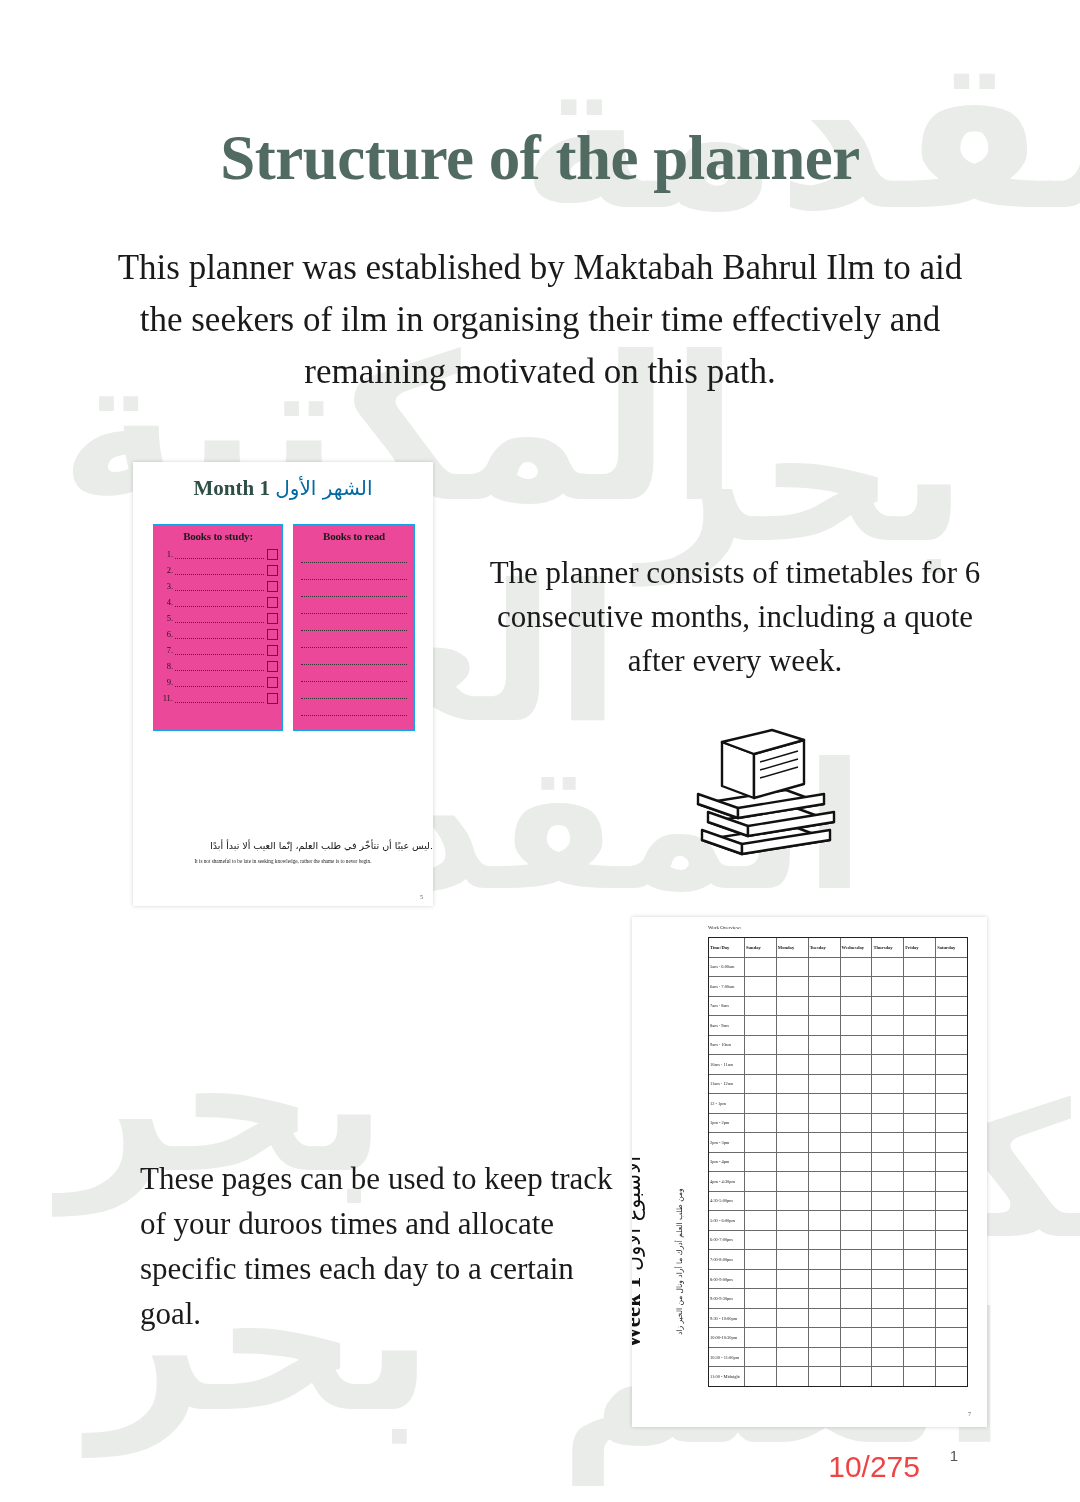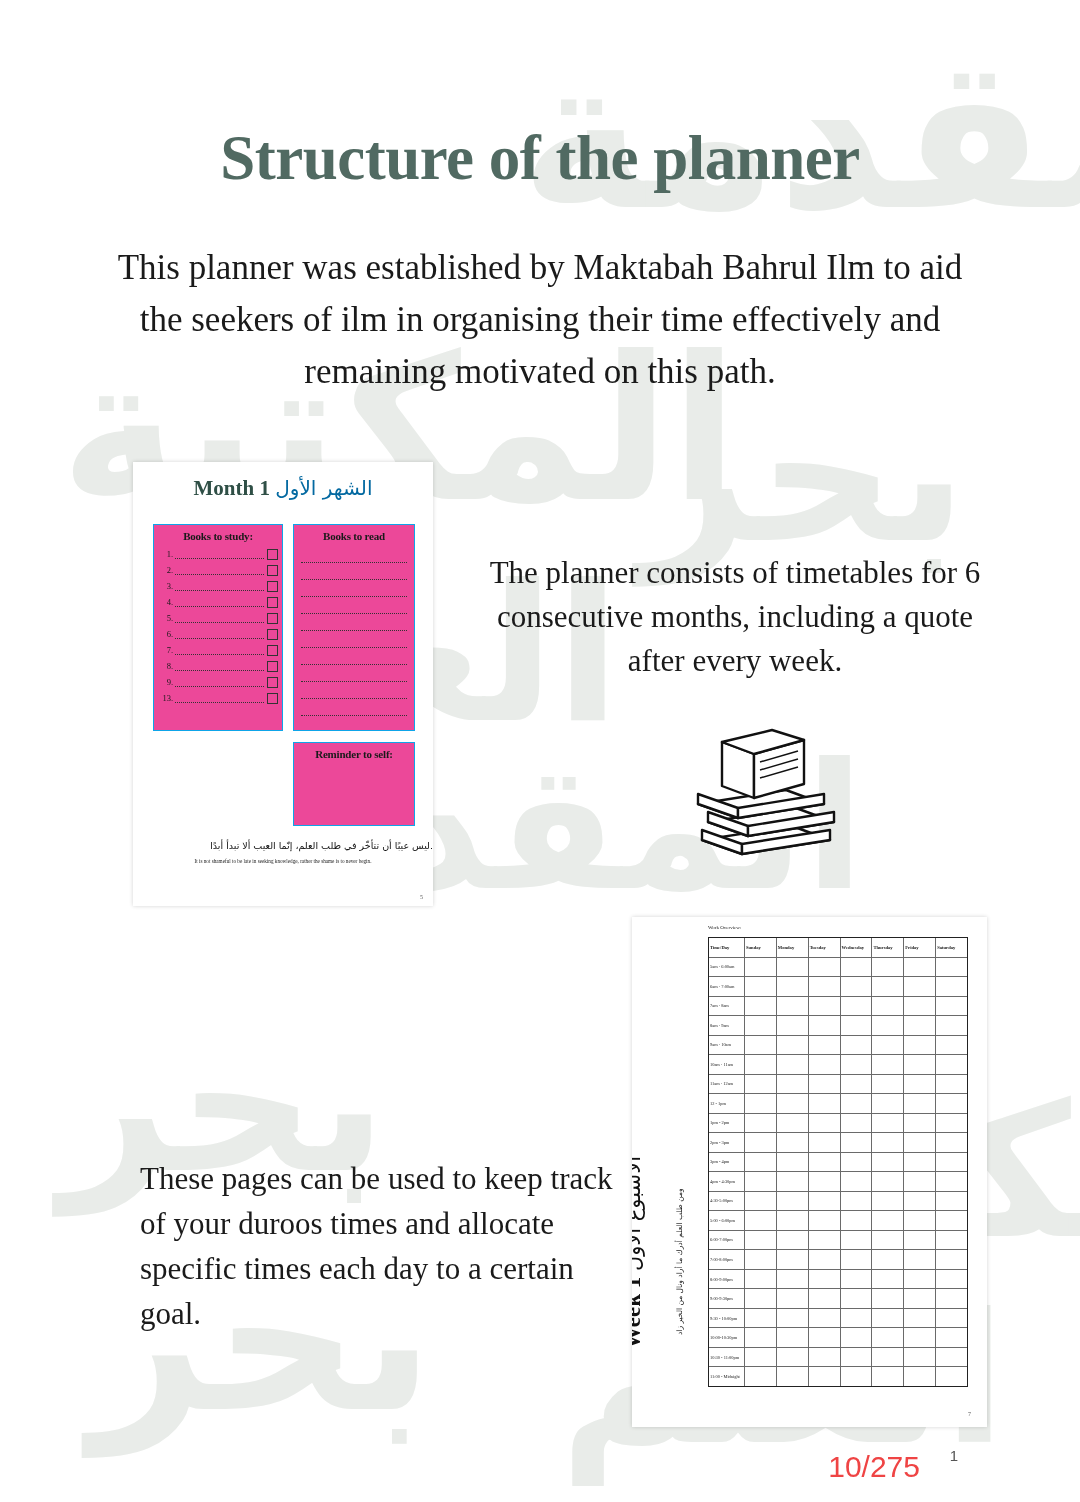--- a/index.html
+++ b/index.html
@@ -388,21 +388,21 @@
             <span class="num">8.</span>
             <span class="dots"></span>
             <span class="chk"></span>
           </li>
         <li>
             <span class="num">9.</span>
             <span class="dots"></span>
             <span class="chk"></span>
           </li>
         <li>
-            <span class="num">13.</span>
+            <span class="num">11.</span>
             <span class="dots"></span>
             <span class="chk"></span>
           </li>
       </ul>
     </div>
 
     <div class="mp-box box-read">
       <div class="mp-box-title">Books to read</div>
       <div class="read-lines">
         <div></div>
@@ -412,23 +412,20 @@
         <div></div>
         <div></div>
         <div></div>
         <div></div>
         <div></div>
         <div></div>
       </div>
     </div>
 
 
-    <div class="mp-box box-remind">
-      <div class="mp-box-title">Reminder to self:</div>
-    </div>
 
     <div class="mp-footer-ar">ليس عيبًا أن تتأخّر في طلب العلم، إنّما العيب ألا تبدأ أبدًا.</div>
     <div class="mp-footer-en">It is not shameful to be late in seeking knowledge, rather the shame is to never begin.</div>
     <div class="mp-pagenum">5</div>
   </div>
 
   <p class="consists-para">The planner consists of timetables for 6 consecutive months, including a quote after every week.</p>
 
   <div class="books-stack">
     <svg width="150" height="140" viewBox="0 0 150 140" xmlns="http://www.w3.org/2000/svg">

